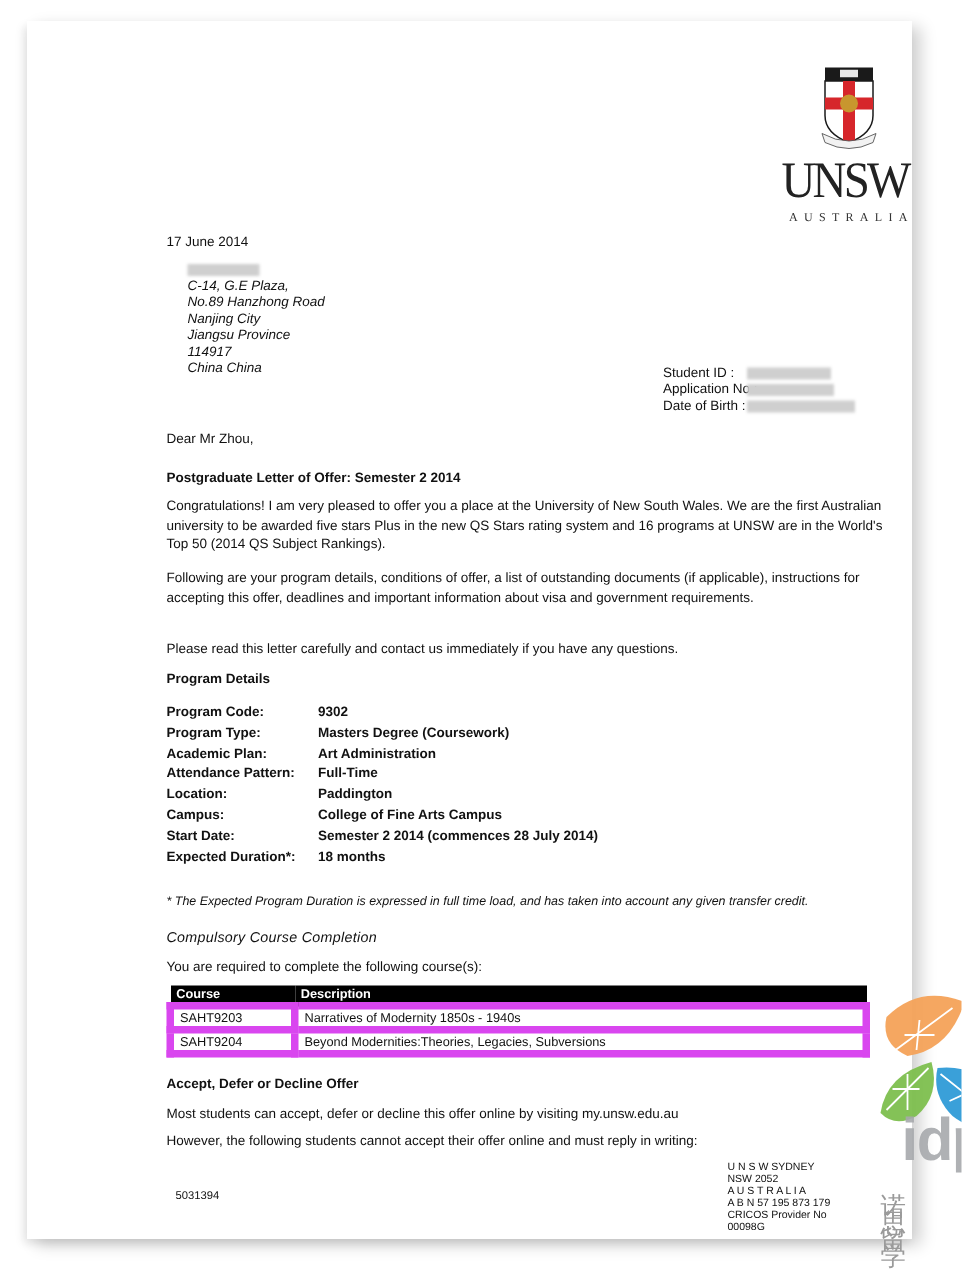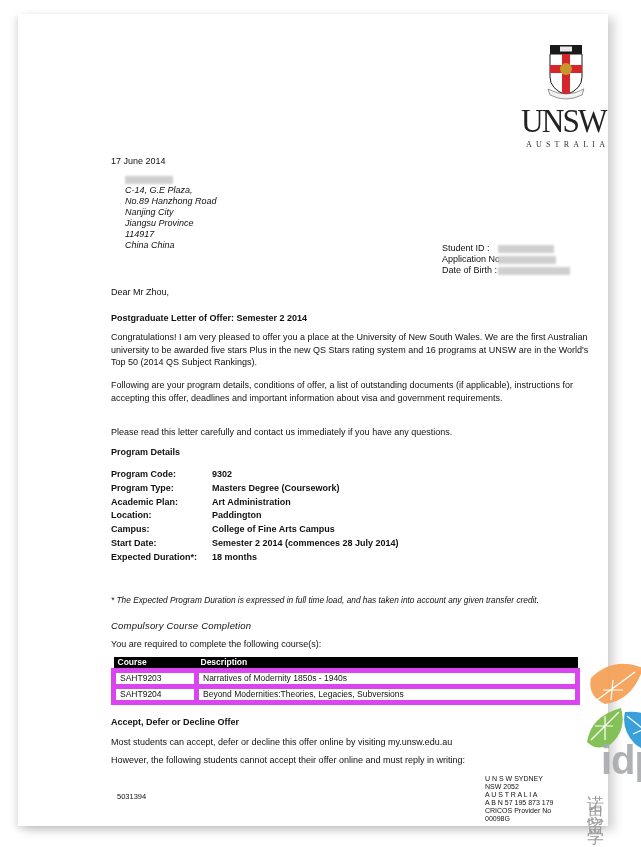--- a/index.html
+++ b/index.html
@@ -85,20 +85,21 @@
   <p class="abs para" style="left:68px; top:331px; width:480px; line-height:12.5px;">Congratulations! I am very pleased to offer you a place at the University of New South Wales. We are the first Australian university to be awarded five stars Plus in the new QS Stars rating system and 16 programs at UNSW are in the World's Top 50 (2014 QS Subject Rankings).</p>
   <p class="abs para" style="left:68px; top:379px; width:470px; line-height:12.5px;">Following are your program details, conditions of offer, a list of outstanding documents (if applicable), instructions for accepting this offer, deadlines and important information about visa and government requirements.</p>
   <p class="abs para" style="left:68px; top:427px; width:470px;">Please read this letter carefully and contact us immediately if you have any questions.</p>
 
   <div class="abs bold" style="left:68px; top:447px;">Program Details</div>
 
   <div class="abs details">
     <div class="row"><span class="k">Program Code:</span><span>9302</span></div>
     <div class="row"><span class="k">Program Type:</span><span>Masters Degree (Coursework)</span></div>
     <div class="row"><span class="k">Academic Plan:</span><span>Art Administration</span></div>
+    <div class="row"><span class="k">Attendance Pattern:</span><span>Full-Time</span></div>
     <div class="row"><span class="k">Location:</span><span>Paddington</span></div>
     <div class="row"><span class="k">Campus:</span><span>College of Fine Arts Campus</span></div>
     <div class="row"><span class="k">Start Date:</span><span>Semester 2 2014 (commences 28 July 2014)</span></div>
     <div class="row"><span class="k">Expected Duration*:</span><span>18 months</span></div>
   </div>
 
   <div class="abs italic" style="left:68px; top:595px; font-size:8.3px;">* The Expected Program Duration is expressed in full time load, and has taken into account any given transfer credit.</div>
 
   <div class="abs italic" style="left:68px; top:620px; font-size:9.5px; letter-spacing:0.2px;">Compulsory Course Completion</div>
   <div class="abs" style="left:68px; top:639px;">You are required to complete the following course(s):</div>

